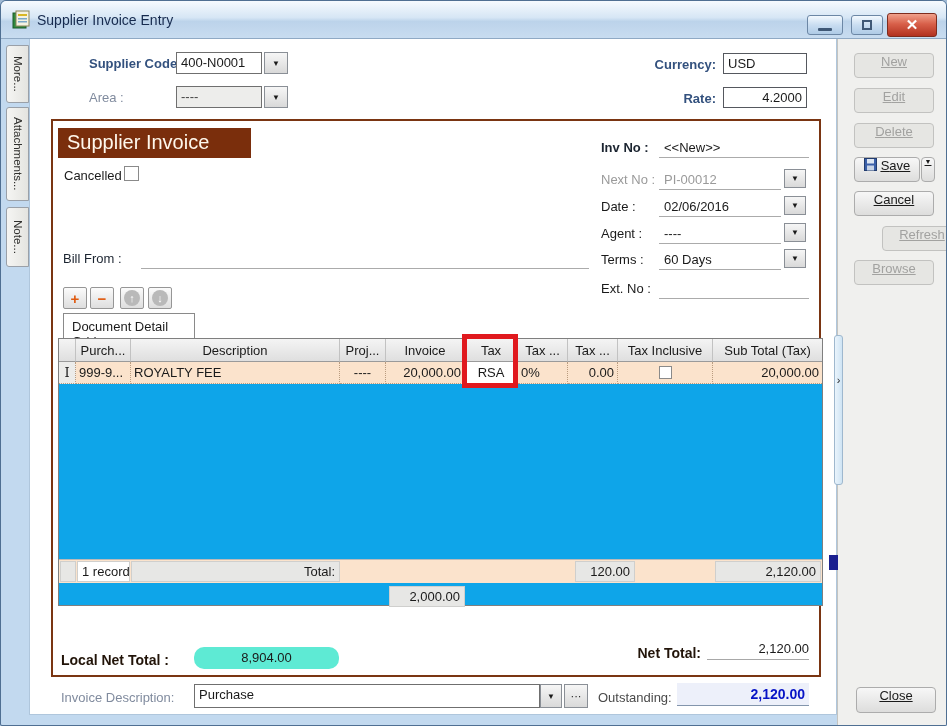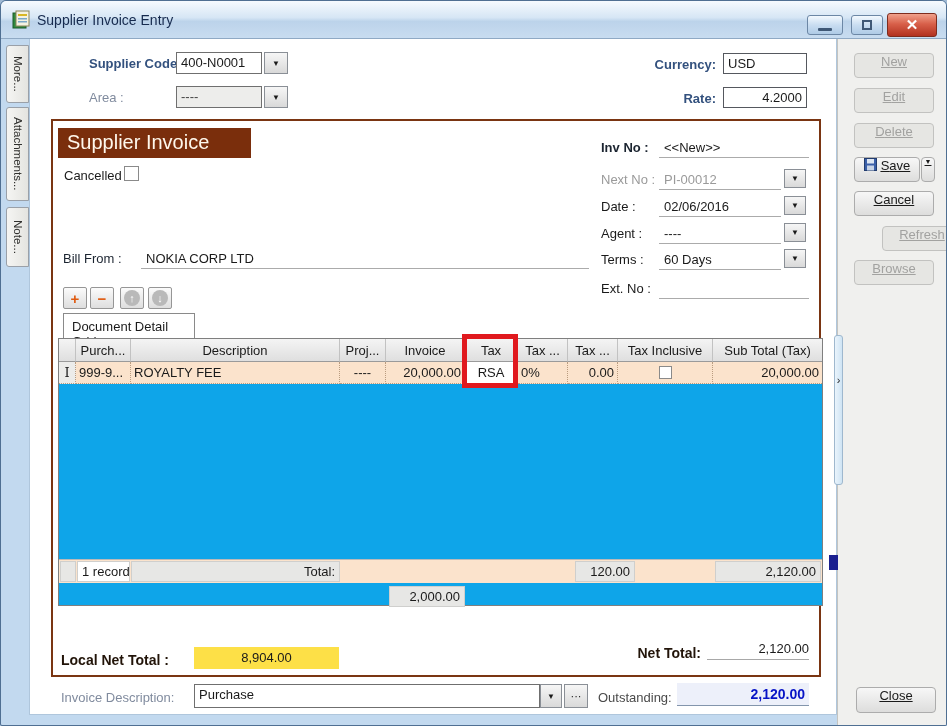--- a/index.html
+++ b/index.html
@@ -61,21 +61,21 @@
     border-bottom:1px dotted #B99C80; padding:3px 3px 0 3px; font-size:13px; overflow:hidden; white-space:nowrap; }
   .footer-strip { position:absolute; left:0; top:220px; width:763px; height:24px; background:#FBE3CC; border-top:1px solid #B9B9B9; }
   .fcell { position:absolute; top:1px; height:21px; background:#E7E7E5; border:1px solid #CFCFCD; padding:2px 4px 0 4px; font-size:13px; overflow:hidden; white-space:nowrap; }
   .red-box { position:absolute; left:461px; top:295px; width:56px; height:54px; border:5px solid #E0191E; z-index:40; pointer-events:none; }
   
   .btn { position:absolute; width:80px; height:25px; border:1px solid #ACACAC; border-radius:4px;
     background:linear-gradient(#F7F7F7,#DDDDDC); font-size:13px; color:#1A1A1A; display:flex; justify-content:center;text-decoration:underline; }
   .btn.disabled { color:#A2A2A0; background:#E6E6E3; border-color:#C2C2C0; }
   .btn u { text-decoration:underline; }
   
-  .peachbox { background:#fde047; }
+  .peachbox { background:#5eead4;border-radius:10px; }
   .splitter { position:absolute; left:833px; top:296px; width:9px; height:150px;
     background:linear-gradient(90deg,#EAF4FC,#CFE4F4); border:1px solid #9FB8CE; border-radius:3px; z-index:30;
     font-size:11px; color:#222; text-align:center; padding-top:38px; }
   .bluechip { position:absolute; left:828px; top:516px; width:9px; height:15px; background:#1A1F8F; z-index:30; }
 </style>
 </head>
 <body>
 
 <div class="window">
 
@@ -167,21 +167,20 @@
     <span class="abs fieldval" style="left:663px;top:213px;width:115px;">60 Days</span>
     <div class="abs uline" style="left:658px;top:212px;width:122px;height:19px;"></div>
     <div class="abs ddbtn" style="left:783px;top:210px;width:22px;height:19px;">
       <span>▼</span>
     </div>
 
     <span class="abs" style="left:600px;top:242px;">Ext. No :</span>
     <div class="abs uline" style="left:658px;top:241px;width:150px;height:19px;"></div>
 
     <span class="abs" style="left:62px;top:212px;font-weight:normal;color:#1B2430;">Bill From :</span>
-    <span class="abs fieldval" style="left:145px;top:212px;width:300px;">NOKIA CORP LTD</span>
     <div class="abs uline" style="left:140px;top:211px;width:448px;height:19px;"></div>
 
     <div class="toolbtn" style="left:62px;top:248px;">
       <span>+</span>
     </div>
     <div class="toolbtn" style="left:89px;top:248px;">
       <span>−</span>
     </div>
     <div class="toolbtn" style="left:119px;top:248px;">
       <span class="circle">↑</span>

